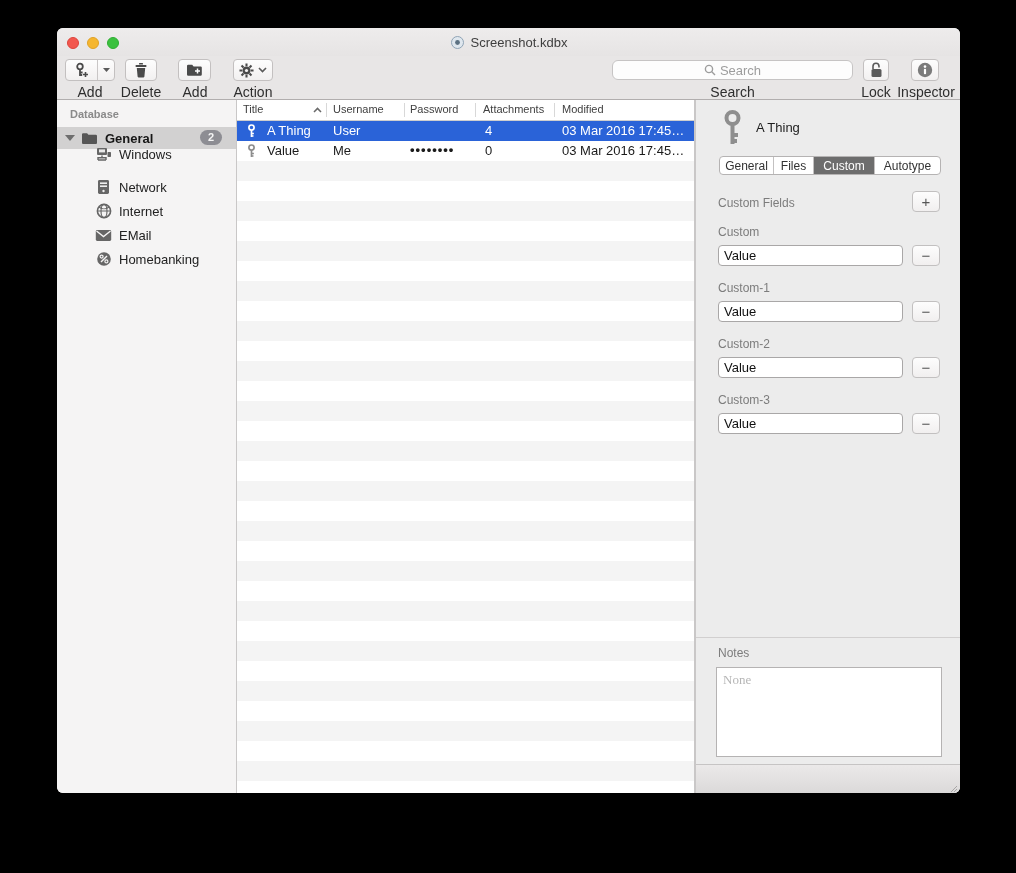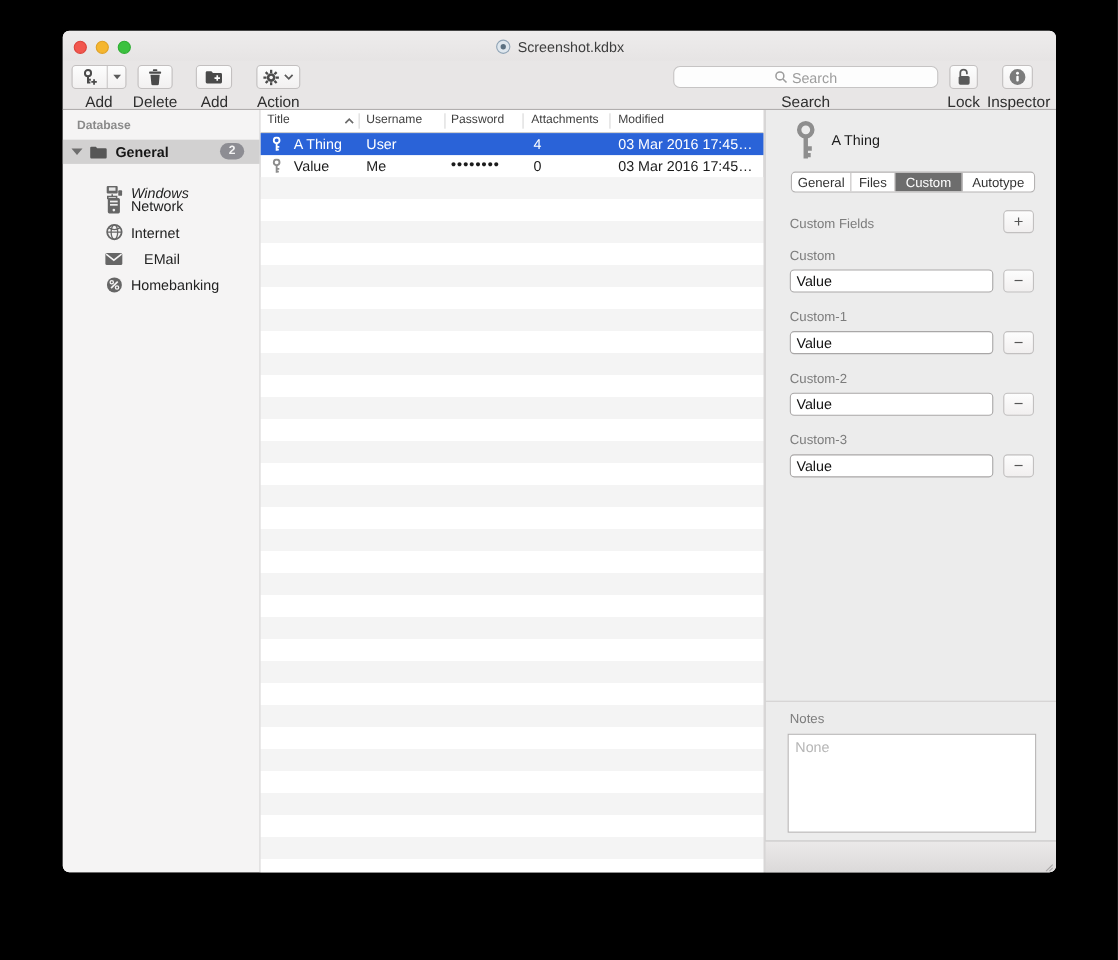--- a/index.html
+++ b/index.html
@@ -74,21 +74,21 @@
   .ins-label{position:absolute;left:22px;font-size:12px;color:#7c7c7c;}
   .sq-btn{position:absolute;left:216px;width:28px;height:21px;border:1px solid #c2c0c0;border-radius:4px;
           background:linear-gradient(#fdfdfd,#f1efef);box-sizing:border-box;display:flex;
           align-items:center;justify-content:center;font-size:15px;color:#565656;}
   .field-input{position:absolute;left:22px;width:185px;height:21px;border:1px solid #a9a7a7;border-radius:4px;
           background:#fff;box-sizing:border-box;font-size:13px;color:#111;padding:0 5px;
           font-family:"Liberation Sans",sans-serif;outline:none;}
   .ins-sep{position:absolute;left:0;right:0;top:537px;height:1px;background:#d1cfcf;}
   .notes-area{position:absolute;left:20px;top:567px;width:226px;height:90px;border:1px solid #b5b3b3;
           background:#fff;box-sizing:border-box;resize:none;font-size:13px;padding:4px 6px;
-          font-family:Liberation Sans, sans-serif;outline:none;color:#000000;}
+          font-family:Liberation Serif, serif;outline:none;color:#000000;}
   .notes-area::placeholder{color:#b6b6b6;}
   .bottombar{position:absolute;left:0;right:0;top:664px;height:30px;border-top:1px solid #c6c4c4;
           background:linear-gradient(#ebe9e9,#dad8d8);}
   .grip{position:absolute;right:2px;bottom:2px;}
 </style>
 </head>
 <body>
 
 <div class="canvas">
  <div class="window">
@@ -210,21 +210,21 @@
         <span class="disclosure"></span>
         <span style="display:flex;margin-left:6px;">
           <svg width="17" height="13" viewBox="0 0 17 13">
                 <path d="M1 2.4 a1.1 1.1 0 0 1 1.1 -1.1 h4 l1.3 1.5 h7.5 a1.1 1.1 0 0 1 1.1 1.1 v7 a1.1 1.1 0 0 1 -1.1 1.1 h-12.8 a1.1 1.1 0 0 1 -1.1 -1.1 Z" fill="#565656"></path>
               </svg>
         </span>
         <span class="glabel">General</span>
         <span class="badge">2</span>
       </div>
 
-      <div class="child-row" style="top:63px;font-style:italic;">
+      <div class="child-row" style="top:42px;">
         <span class="child-icon">
           <svg width="17" height="15" viewBox="0 0 17 15">
                 <rect x="2" y="1" width="10" height="7" rx="1" fill="#666"></rect>
                 <rect x="4" y="2.4" width="6" height="3" fill="#e9e9e9"></rect>
                 <path d="M7 8.5 v2.2 M3 13 h8 M3 13 v-2.3 h8 v2.3" stroke="#666" stroke-width="1.4" fill="none"></path>
                 <rect x="12.5" y="5" width="3.5" height="5" rx="0.8" fill="#666"></rect>
               </svg>
         </span>
         <span class="clabel">Windows</span>
       </div>
@@ -243,21 +243,21 @@
         <span class="child-icon">
           <svg width="16" height="16" viewBox="0 0 16 16">
                 <circle cx="8" cy="8" r="6.6" fill="none" stroke="#666" stroke-width="1.6"></circle>
                 <ellipse cx="8" cy="8" rx="3" ry="6.6" fill="none" stroke="#666" stroke-width="1.2"></ellipse>
                 <line x1="1.5" y1="8" x2="14.5" y2="8" stroke="#666" stroke-width="1.2"></line>
                 <path d="M3 4 a8 8 0 0 0 10 0" fill="none" stroke="#666" stroke-width="1.2"></path>
               </svg>
         </span>
         <span class="clabel">Internet</span>
       </div>
-      <div class="child-row" style="top:123px;gap:12px;">
+      <div class="child-row" style="top:123px;">
         <span class="child-icon">
           <svg width="17" height="13" viewBox="0 0 17 13">
                 <rect x="0.8" y="1" width="15.4" height="11" rx="1.4" fill="#666"></rect>
                 <path d="M1.5 2 L8.5 7.5 L15.5 2" fill="none" stroke="#f5f4f4" stroke-width="1.4"></path>
               </svg>
         </span>
         <span class="clabel">EMail</span>
       </div>
       <div class="child-row" style="top:147px;">
         <span class="child-icon">

